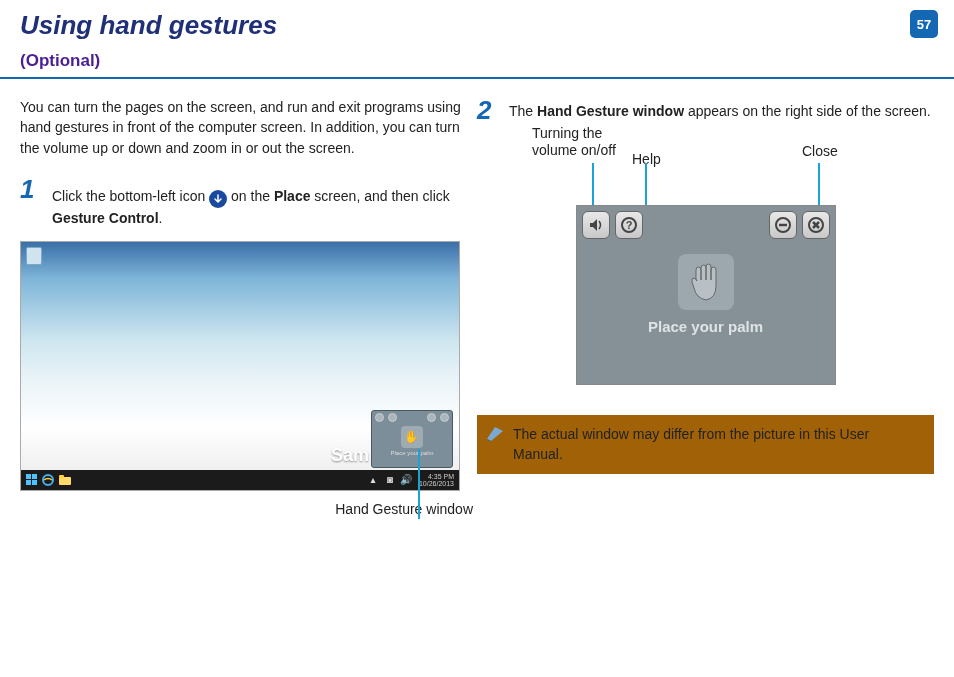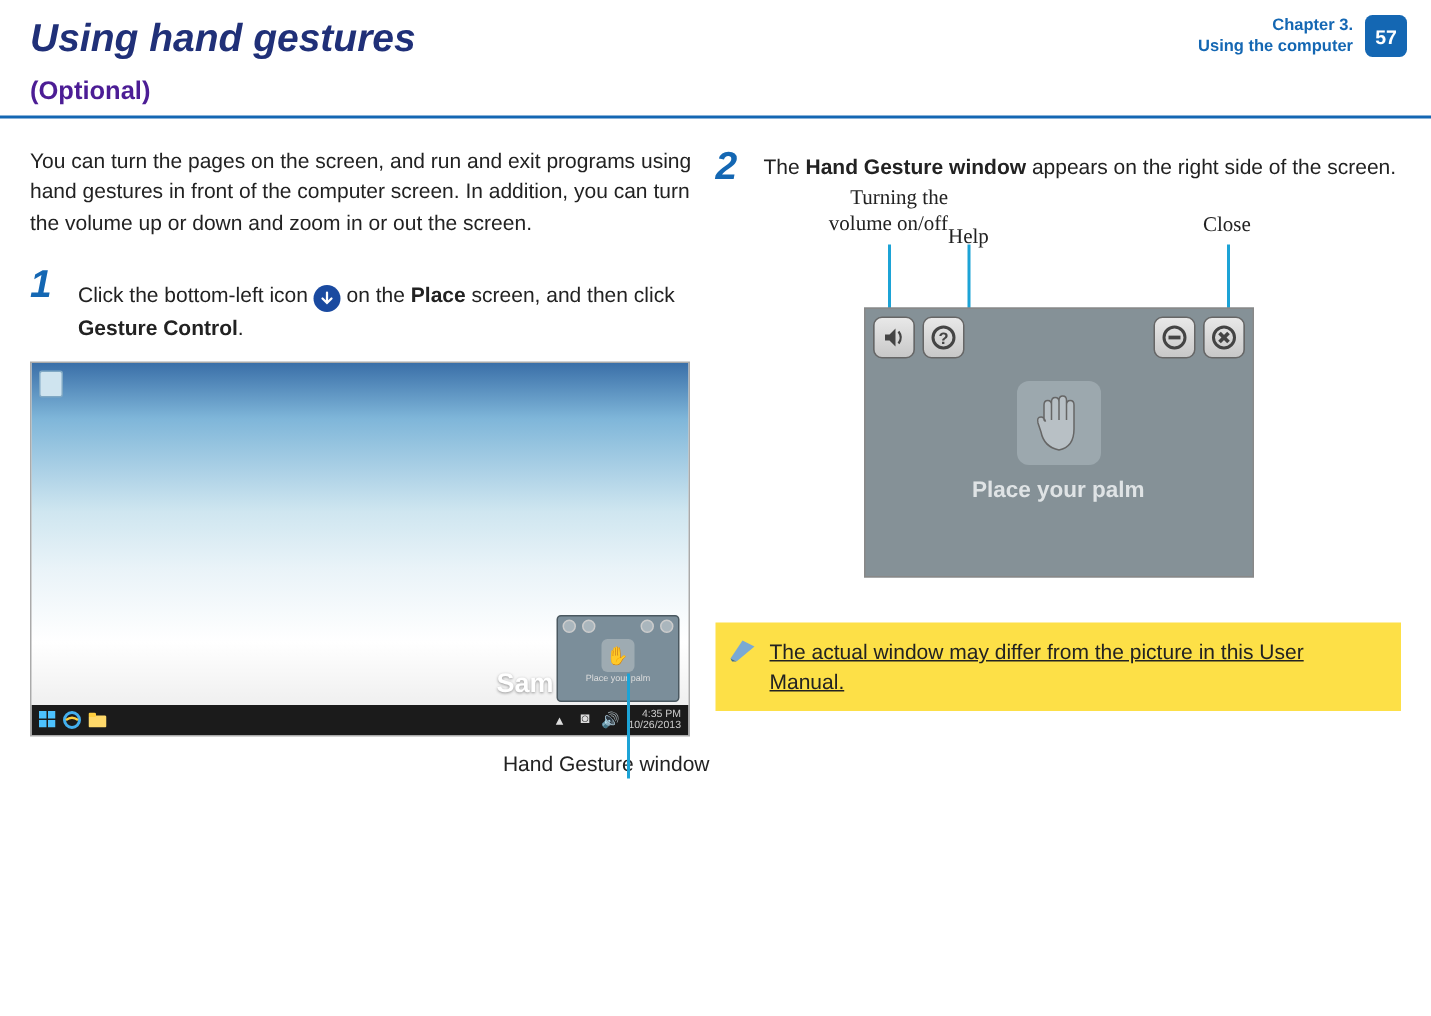--- a/index.html
+++ b/index.html
@@ -115,49 +115,44 @@
   color:#333; font-size:15px;
 }
 .big-spacer { flex:1; }
 .palm-area { display:flex; flex-direction:column; align-items:center; margin-top:10px; }
 .palm-icon {
   width:56px; height:56px; border-radius:8px; background:#9ca8ae;
   display:flex; align-items:center; justify-content:center; font-size:34px; color:#555;
 }
 .palm-text { color:#dfe3e5; font-weight:700; margin-top:8px; font-size:15px;}
 .ann-wrap { position: relative; padding-top: 30px; }
-.ann-label { position:absolute; font-size:14px; color:#222; text-align:right; line-height:1.2;font-family:Liberation Serif, serif;}
+.ann-label { position:absolute; font-size:14px; color:#222; text-align:left; line-height:1.2;}
 .ann-line { position:absolute; width:1.5px; background:#1ca3d6; }
 .note-box {
   margin-top: 30px;
-  background: #fde047;
+  background: #a16207;
   padding: 10px 12px 10px 36px;
   position: relative;
   line-height: 1.4;
   font-size: 14px;
-  text-decoration: underline;
 }
 .note-icon { position:absolute; left:8px; top:10px; width:20px; height:16px; }
 .caption { text-align: right; padding-right: 4px; margin-top: 10px; font-size: 14px; }
 .cline-wrap { position: relative; }
 .cline { position:absolute; width:1.5px; background:#1ca3d6; }
 </style>
 </head>
 <body>
 
 <div class="header">
   <div class="title-wrap">
     <span class="title">Using hand gestures</span>
     <span class="optional">(Optional)</span>
   </div>
   <div class="chapter-wrap">
-    <div class="chapter-text">
-      <div>Chapter 3.</div>
-      <div>Using the computer</div>
-    </div>
     <div class="page-badge">57</div>
   </div>
 </div>
 <div class="divider"></div>
 
 <div class="columns">
 
   <div class="col">
     <p class="intro">You can turn the pages on the screen, and run and exit programs using hand gestures in front of the computer screen. In addition, you can turn the volume up or down and zoom in or out the screen.</p>
 

